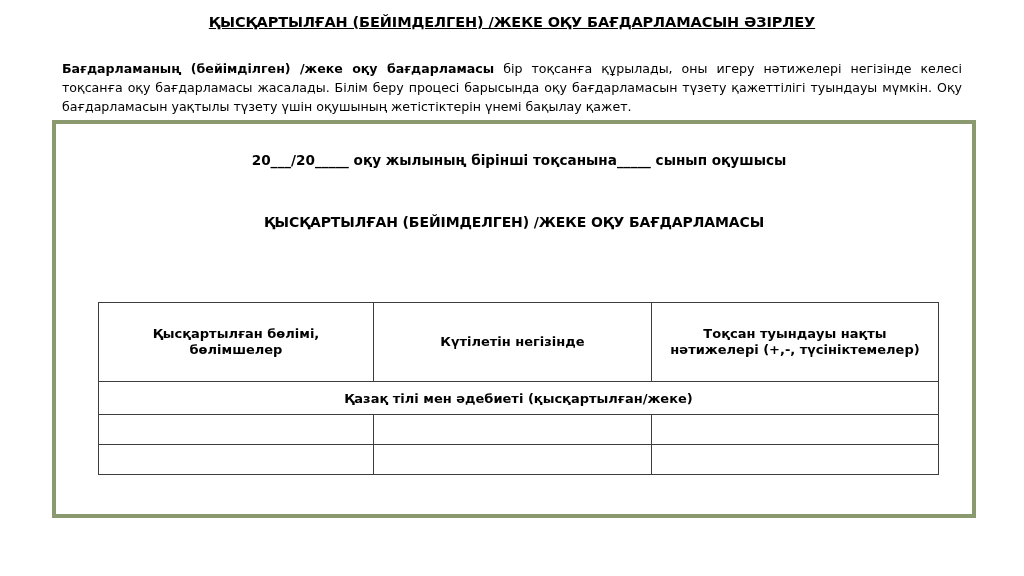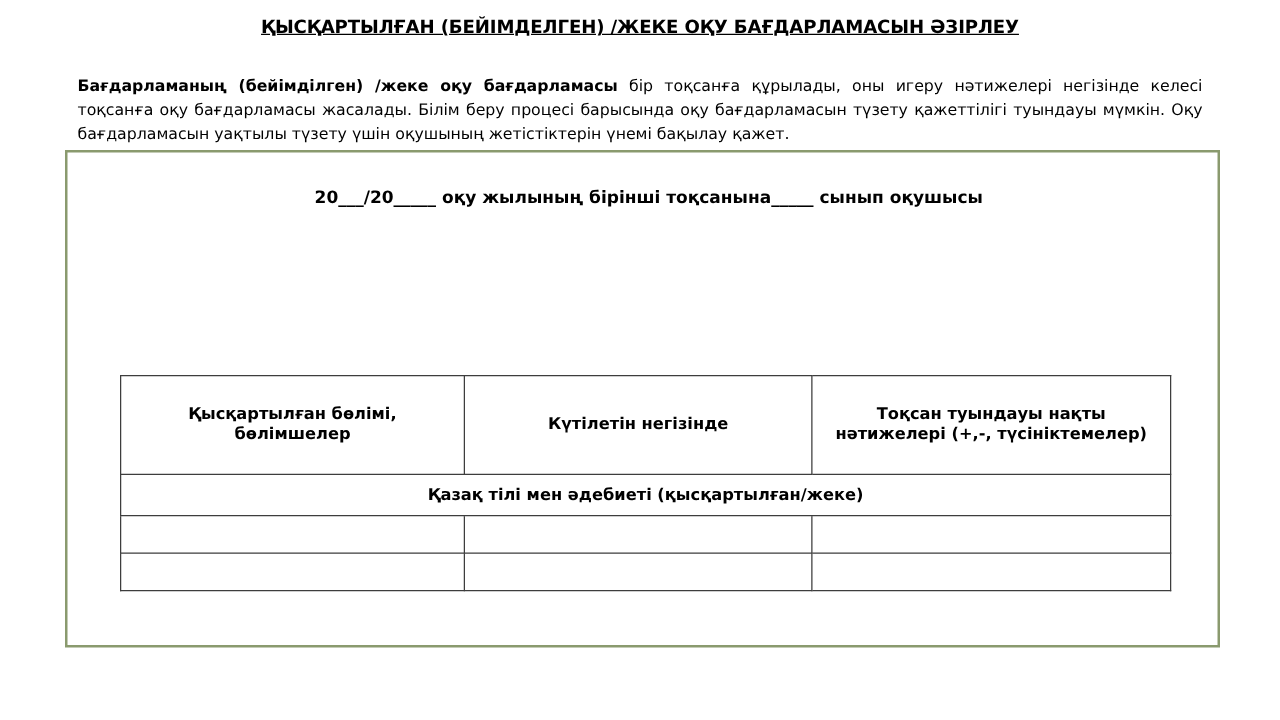--- a/index.html
+++ b/index.html
@@ -54,21 +54,21 @@
   }
 
   
   .green-box {
     position: absolute;
     left: 52px;
     top: 120px;
     width: 924px;
     height: 398px;
     box-sizing: border-box;
-    border: 2px solid #6d28d9;
+    border: 4px solid #6d28d9;
     background: #ffffff;
   }
 
   
   .form-block {
     position: absolute;
     left: 0;
     top: 26px;
     width: 100%;
     text-align: center;
@@ -140,20 +140,21 @@
   <div class="doc-title">ҚЫСҚАРТЫЛҒАН (БЕЙІМДЕЛГЕН) /ЖЕКЕ ОҚУ БАҒДАРЛАМАСЫН ӘЗІРЛЕУ</div>
 
   <p class="intro"><b>Бағдарламаның (бейімділген) /жеке оқу бағдарламасы</b><span> бір тоқсанға құрылады, оны игеру нәтижелері негізінде келесі тоқсанға оқу бағдарламасы жасалады. Білім беру процесі барысында оқу бағдарламасын түзету қажеттілігі туындауы мүмкін. Оқу бағдарламасын уақтылы түзету үшін оқушының жетістіктерін үнемі бақылау қажет.</span></p>
 
   <div class="green-box" style="border-color: rgb(138, 154, 110);">
 
     <div class="form-block">
       <span class="form-line-1">20___/20_____ оқу жылының  бірінші тоқсанына_____ сынып оқушысы</span>
     </div>
 
+    <div class="box-heading">ҚЫСҚАРТЫЛҒАН (БЕЙІМДЕЛГЕН) /ЖЕКЕ ОҚУ БАҒДАРЛАМАСЫ</div>
 
     <table class="data-table">
       <colgroup>
         <col class="col-1">
         <col class="col-2">
         <col class="col-3">
       </colgroup>
       <thead>
         <tr>
           <th>Қысқартылған бөлімі, бөлімшелер</th>

